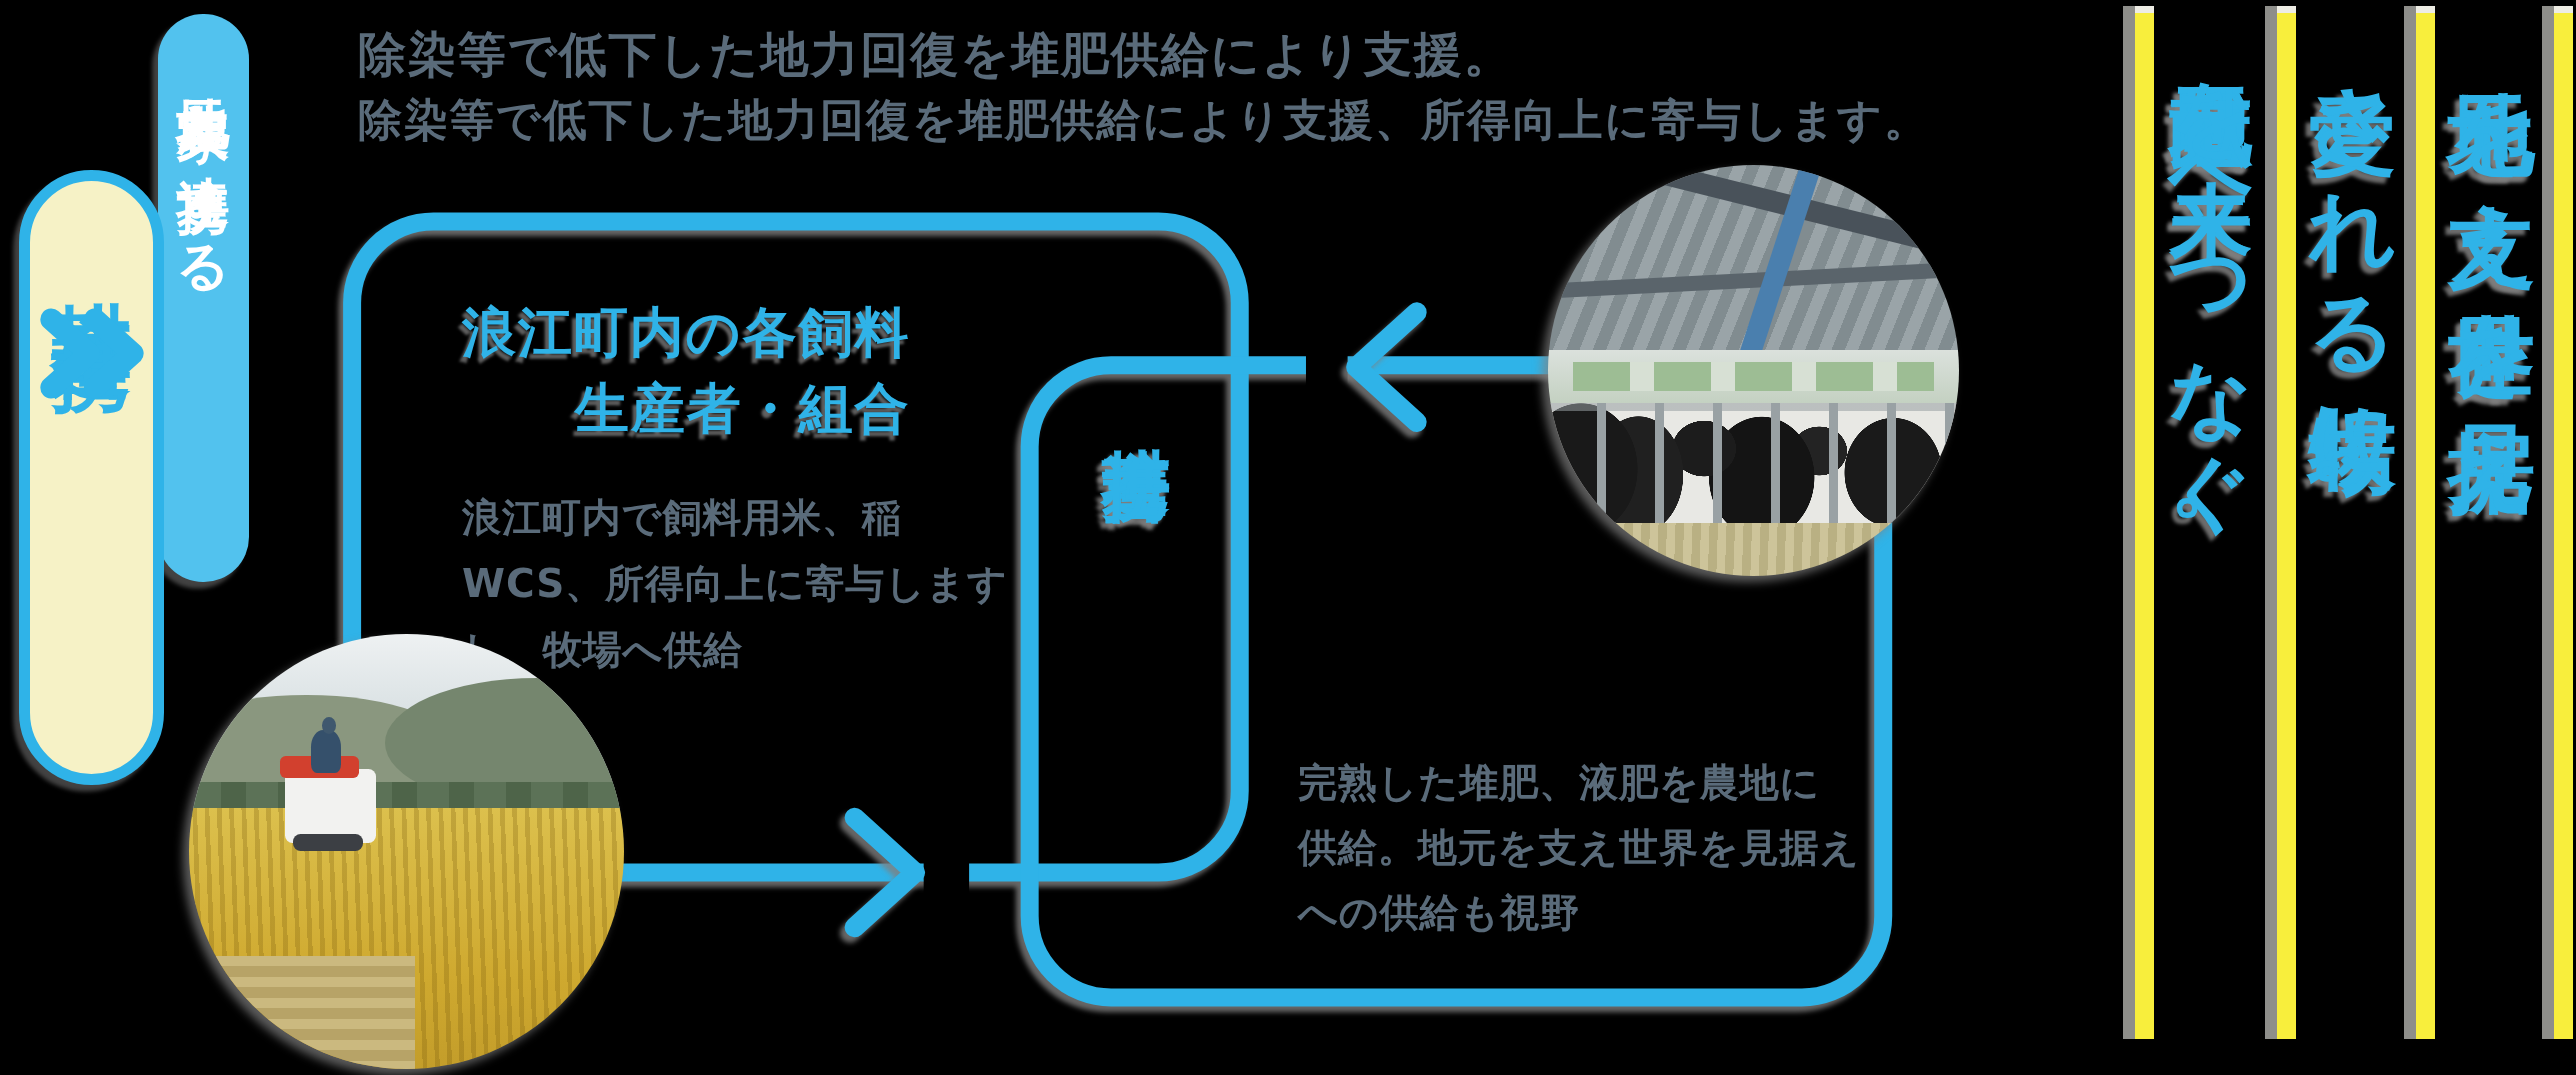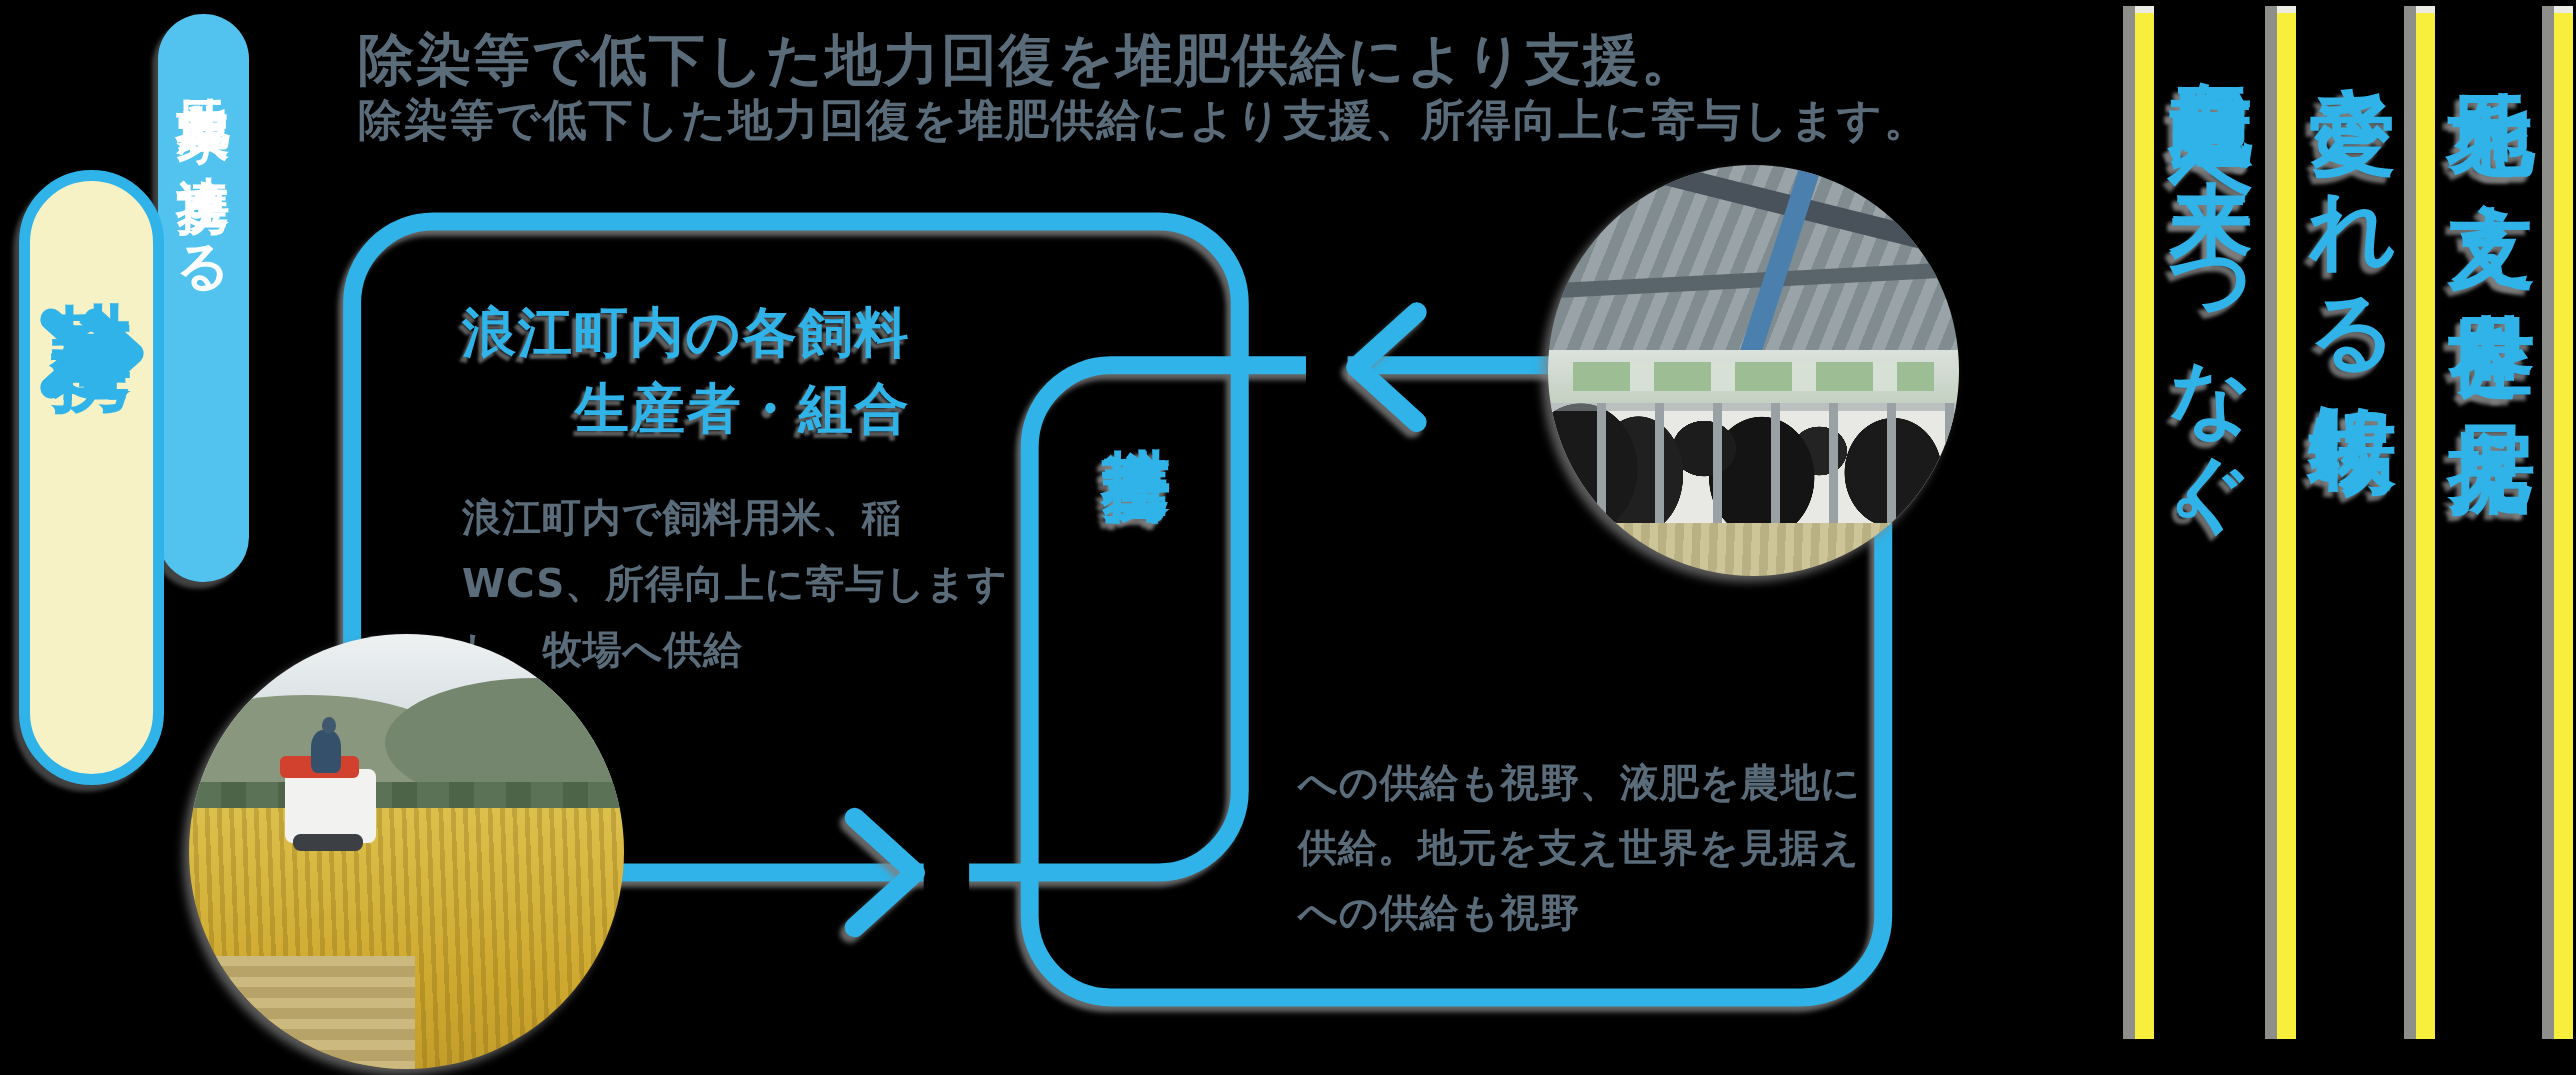--- a/index.html
+++ b/index.html
@@ -31,21 +31,21 @@
   .badge-pill{
     left:19px;top:170px;width:145px;height:615px;border-radius:76px;
     background:var(--cream);border:11.4px solid var(--blue);box-sizing:border-box;
     display:flex;flex-direction:column;align-items:center;
     box-shadow:-5.7px 6.6px 4.7px rgba(120,120,120,0.55);
   }
   .badge-title{color:var(--blue);font-weight:700;font-size:81px;letter-spacing:9.5px;margin-top:55px;}
   .badge-chevron{margin-top:34px;}
 
   
-  .desc1{left:358px;top:23px;font-size:56px;letter-spacing:1.9px;}
+  .desc1{left:358px;top:23px;font-size:48px;letter-spacing:1.9px;}
   .desc2{left:358px;top:91px;font-size:44px;letter-spacing:1.9px;}
 
   
   .flow{left:0;top:0;}
   .flow .ln{filter:drop-shadow(-5px 6px 3px rgba(128,128,128,0.8));}
 
   
   .prod-title{left:462px;top:295px;font-size:54px;line-height:76px;letter-spacing:1.9px;}
   .prod-body{left:462px;top:485px;font-size:39px;line-height:66px;letter-spacing:0.9px;}
   .farm-title{left:1298px;top:566px;font-size:51px;line-height:79px;letter-spacing:2.8px;}
@@ -151,21 +151,21 @@
     <div>浪江町内で飼料用米、稲</div>
     <div>WCS、所得向上に寄与します</div>
     <div>し、牧場へ供給</div>
   </div>
 
   <div class="abs center-label">
     <span class="vtext blue-big">耕畜連携</span>
   </div>
 
   <div class="abs farm-body gray-txt">
-    <div>への供給も視野、液肥を農地に</div>
+    <div>完熟した堆肥、液肥を農地に</div>
     <div>供給。地元を支え世界を見据え</div>
     <div>への供給も視野</div>
   </div>
 
   <div class="abs photo photo-rice">
     <div class="rp-sky"></div>
     <div class="rp-mtn1"></div>
     <div class="rp-mtn2"></div>
     <div class="rp-trees"></div>
     <div class="rp-field"></div>

